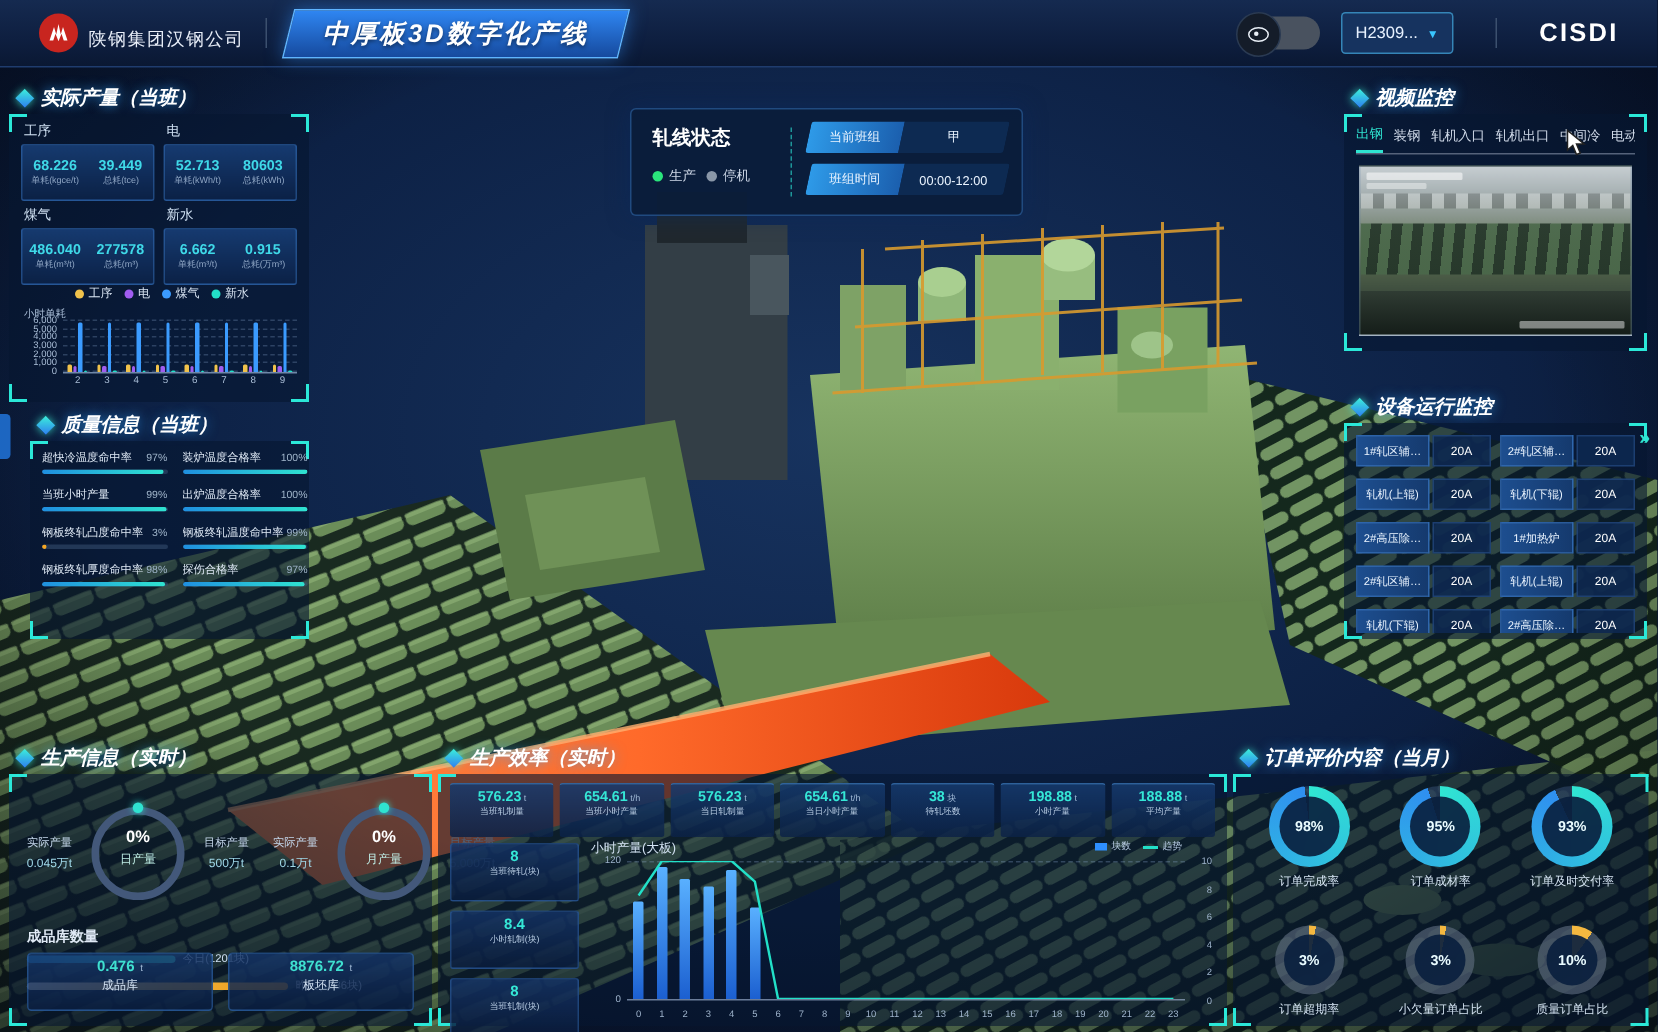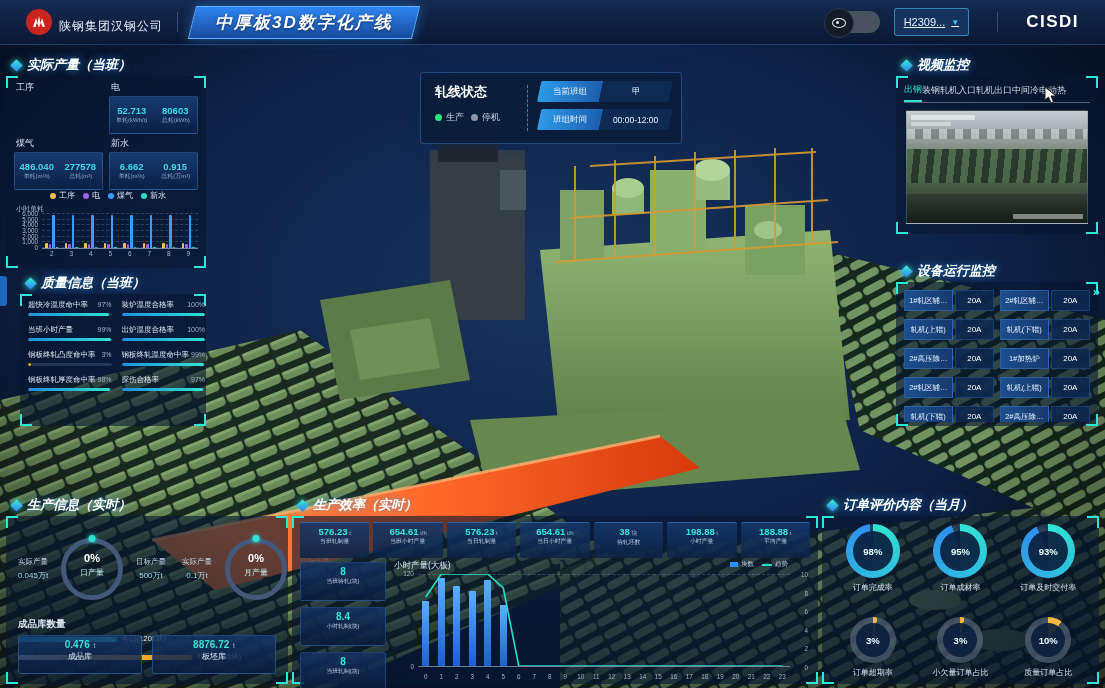--- a/index.html
+++ b/index.html
@@ -18,21 +18,21 @@
     border:1px solid #5fb4ff;box-shadow:0 0 12px rgba(43,127,224,.6);padding:4px 22px;}
   .title-plate .tp-in{display:block;transform:skewX(14deg);font-size:17px;font-weight:bold;
     font-style:italic;color:#fff;letter-spacing:2px;text-shadow:0 1px 3px rgba(0,0,0,.5);}
   .hdr-right{margin-left:auto;display:flex;align-items:center;gap:14px;margin-right:26px;}
   .toggle{position:relative;width:54px;height:22px;border-radius:11px;background:#49525f;}
   .toggle .knob{position:absolute;left:-2px;top:-3px;width:28px;height:28px;border-radius:50%;
     background:#141c29;border:1px solid #2a3a52;display:flex;align-items:center;justify-content:center;}
   .eye{width:12px;height:8px;border:1.4px solid #e8eef6;border-radius:50%;position:relative;}
   .eye::after{content:"";position:absolute;left:3.5px;top:1.5px;width:3px;height:3px;border-radius:50%;background:#e8eef6;}
   .dropdown{display:flex;align-items:center;gap:6px;height:26px;padding:0 9px;background:#16335f;
-    border:1px solid rgba(80,200,255,.55);border-radius:3px;font-size:11px;color:#e8f2ff;cursor:pointer;text-decoration:underline;}
+    border:1px solid rgba(80,200,255,.55);border-radius:3px;font-size:11px;color:#e8f2ff;cursor:pointer;}
   .caret{font-size:8px;color:#39c6ff;}
   .brand{font-size:17px;font-weight:bold;letter-spacing:1.5px;color:#fff;}
   
   .panel{position:absolute;z-index:3;}
   .p-title{position:absolute;left:6px;top:0;display:flex;align-items:center;gap:6px;
     font-size:13px;font-weight:bold;font-style:italic;color:#fff;text-shadow:0 0 8px rgba(45,164,255,.7);white-space:nowrap;}
   .diamond{width:9px;height:9px;transform:rotate(45deg);background:linear-gradient(135deg,#3cf0da,#2d7ff0);
     box-shadow:0 0 6px rgba(60,240,218,.8);flex:none;}
   .frame{position:absolute;left:0;right:0;top:20px;bottom:0;background:rgba(7,22,48,.62);}
   .cn{position:absolute;width:10px;height:10px;}
@@ -82,21 +82,21 @@
   .ls-dot{width:7px;height:7px;border-radius:50%;display:inline-block;margin-right:4px;}
   .ls-item{display:flex;align-items:center;font-size:9px;color:#cfd9e8;}
   #ls-div{position:absolute;left:106px;top:12px;bottom:12px;border-left:1px dashed rgba(43,232,216,.6);}
   #ls-badges{position:absolute;left:118px;top:8px;right:10px;display:flex;flex-direction:column;gap:7px;}
   .badge{display:flex;height:21px;transform:skewX(-12deg);overflow:hidden;border-radius:2px;}
   .b-lab{width:62px;background:linear-gradient(90deg,#2e9ae8,#1b5fae);display:flex;align-items:center;justify-content:center;}
   .b-val{flex:1;background:rgba(13,44,85,.9);display:flex;align-items:center;justify-content:center;}
   .b-lab span,.b-val span{transform:skewX(12deg);font-size:8.5px;color:#eaf4ff;white-space:nowrap;}
   
   #panel-video{left:896px;top:56px;width:202px;height:178px;}
-  #video-tabs{position:absolute;left:8px;right:8px;top:26px;display:flex;border-bottom:1px solid #55627a;height:20px;overflow:hidden;}
+  #video-tabs{position:absolute;left:8px;right:8px;top:26px;display:flex;gap:7px;border-bottom:1px solid #55627a;height:20px;overflow:hidden;}
   .v-tab{appearance:none;background:none;border:none;padding:0 0 4px 0;font-size:9px;color:#cfd9e8;cursor:pointer;white-space:nowrap;font-family:inherit;}
   .v-tab.active{color:#2fe3d0;border-bottom:2px solid #2fe3d0;}
   #feed{position:absolute;left:10px;right:10px;top:54px;height:112px;overflow:hidden;border:1px solid rgba(90,120,160,.3);
     background:linear-gradient(180deg,#c6cdd1 0%,#aab4b6 14%,#8d9992 28%,#68795f 45%,#4e5f48 62%,#37463a 80%,#263129 100%);}
   .f-roof{position:absolute;top:16%;left:0;right:0;height:9%;background:repeating-linear-gradient(90deg,rgba(255,255,255,.28) 0 8px,rgba(0,0,0,.18) 8px 16px);}
   .f-mach{position:absolute;top:34%;left:0;right:0;height:30%;background:repeating-linear-gradient(96deg,rgba(74,104,74,.9) 0 7px,rgba(35,52,40,.9) 7px 14px);}
   .f-floor{position:absolute;bottom:0;left:0;right:0;height:26%;background:linear-gradient(180deg,rgba(46,58,50,.9),rgba(20,28,24,.95));}
   .f-osd-tl{position:absolute;left:4px;top:4px;width:64px;height:5px;background:rgba(255,255,255,.55);border-radius:1px;}
   .f-osd-tl2{position:absolute;left:4px;top:11px;width:40px;height:4px;background:rgba(255,255,255,.4);border-radius:1px;}
   .f-osd-br{position:absolute;right:4px;bottom:4px;width:70px;height:5px;background:rgba(255,255,255,.45);border-radius:1px;}
@@ -291,20 +291,30 @@
     </div>
     <div class="frame">
         <i class="cn tl"></i>
         <i class="cn tr"></i>
         <i class="cn bl"></i>
         <i class="cn br"></i>
       </div>
     <div id="energy-grid">
         <div class="e-sec">
           <div class="e-name">工序</div>
+          <div class="e-card">
+            <div class="e-col">
+              <div class="e-v">68.226</div>
+              <div class="e-l">单耗(kgce/t)</div>
+            </div>
+            <div class="e-col">
+              <div class="e-v">39.449</div>
+              <div class="e-l">总耗(tce)</div>
+            </div>
+          </div>
         </div>
         <div class="e-sec">
           <div class="e-name">电</div>
           <div class="e-card">
             <div class="e-col">
               <div class="e-v">52.713</div>
               <div class="e-l">单耗(kWh/t)</div>
             </div>
             <div class="e-col">
               <div class="e-v">80603</div>

